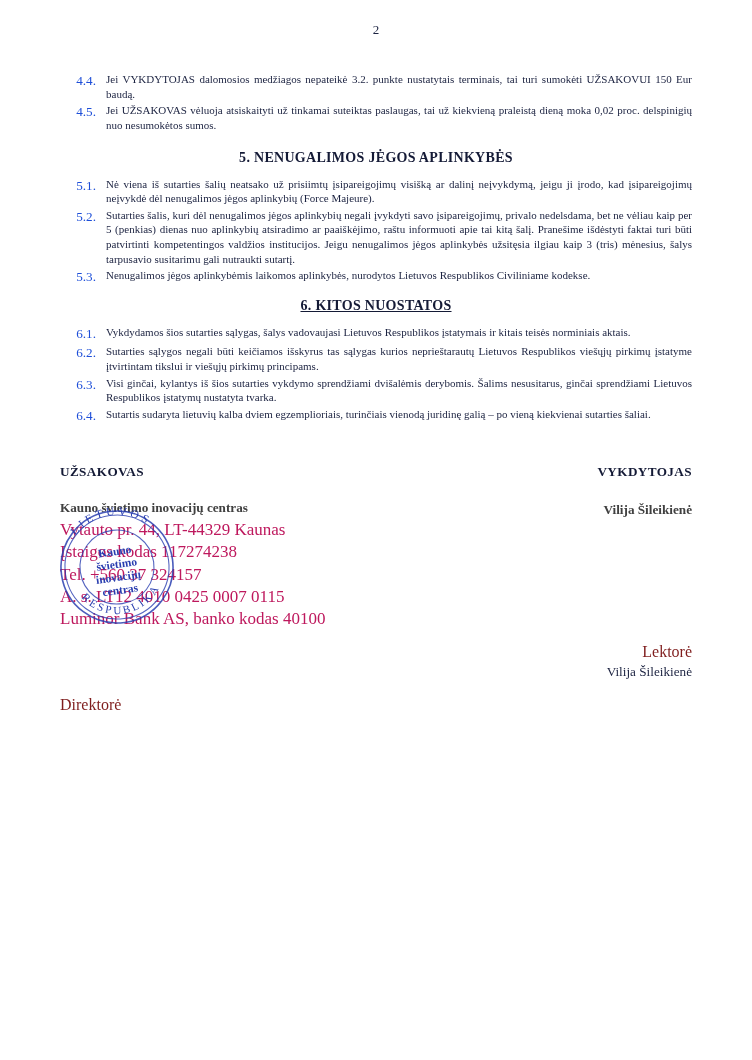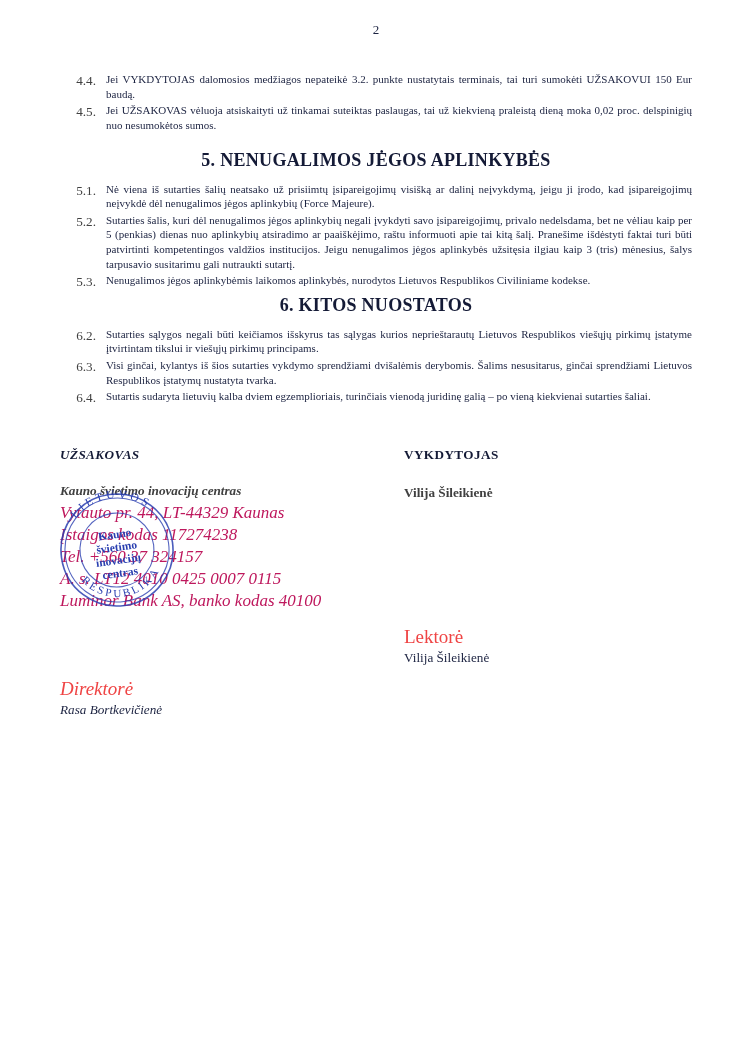--- a/index.html
+++ b/index.html
@@ -36,56 +36,56 @@
     align-items: flex-start;
     margin-bottom: 2px;
   }
   .clause .num {
     width: 46px;
     min-width: 46px;
     text-align: right;
     padding-right: 10px;
     font-size: 13.2px;
     line-height: 1.33;
-    color: #404040;
+    color: #1d4ed8;
     box-sizing: border-box;
   }
   .clause .body {
     flex: 1;
     font-size: 11px;
     line-height: 1.33;
     text-align: justify;
     color: #1b2240;
   }
 
   .section-heading {
     text-align: center;
     font-weight: bold;
-    font-size: 18px;
+    font-size: 14px;
     margin: 17px 0 11px 0;
     letter-spacing: 0.3px;
     color: #141a36;
   }
-  .section-heading.sp2 { margin-top: 4px; }
+  .section-heading.sp2 { margin-top: 12px; text-decoration: underline; }
 
   
   .sig-wrap {
     margin-top: 40px;
     position: relative;
   }
   .sig-cols {
     display: flex;
   }
   .sig-left {
     width: 330px;
-    font-style: italic;
   }
   .sig-right {
     flex: 1;
     padding-left: 14px;
+    text-align: right;
   }
   .party-role {
     font-weight: bold;
     font-size: 13.2px;
     letter-spacing: 0.4px;
     margin-bottom: 20px;
     color: #141a36;
   }
   .party-role.right-role {
     margin-bottom: 22px;
@@ -98,23 +98,23 @@
   }
   .party-line {
     font-size: 17px;
     line-height: 1.30;
     color: #be185d;
   }
   .spacer-lines {
     height: 64px;
   }
   .sign-title {
-    font-size: 19px;
+    font-size: 16px;
     line-height: 1.32;
-    color: #ef4444;
+    color: #7f1d1d;
   }
   .sign-name {
     font-size: 13.2px;
     line-height: 1.32;
     color: #1b2240;
   }
   .right-sign {
     margin-top: 0;
   }
 
@@ -155,20 +155,24 @@
     <div class="num">5.2.</div>
     <div class="body">Sutarties šalis, kuri dėl nenugalimos jėgos aplinkybių negali įvykdyti savo įsipareigojimų, privalo nedelsdama, bet ne vėliau kaip per 5 (penkias) dienas nuo aplinkybių atsiradimo ar paaiškėjimo, raštu informuoti apie tai kitą šalį. Pranešime išdėstyti faktai turi būti patvirtinti kompetentingos valdžios institucijos. Jeigu nenugalimos jėgos aplinkybės užsitęsia ilgiau kaip 3 (tris) mėnesius, šalys tarpusavio susitarimu gali nutraukti sutartį.</div>
   </div>
   <div class="clause">
     <div class="num">5.3.</div>
     <div class="body">Nenugalimos jėgos aplinkybėmis laikomos aplinkybės, nurodytos Lietuvos Respublikos Civiliniame kodekse.</div>
   </div>
 
   <div class="section-heading sp2">6.  KITOS NUOSTATOS</div>
 
+  <div class="clause">
+    <div class="num">6.1.</div>
+    <div class="body">Vykdydamos šios sutarties sąlygas, šalys vadovaujasi Lietuvos Respublikos įstatymais ir kitais teisės norminiais aktais.</div>
+  </div>
   <div class="clause">
     <div class="num">6.2.</div>
     <div class="body">Sutarties sąlygos negali būti keičiamos išskyrus tas sąlygas kurios neprieštarautų Lietuvos Respublikos viešųjų pirkimų įstatyme įtvirtintam tikslui ir viešųjų pirkimų principams.</div>
   </div>
   <div class="clause">
     <div class="num">6.3.</div>
     <div class="body">Visi ginčai, kylantys iš šios sutarties vykdymo sprendžiami dvišalėmis derybomis. Šalims nesusitarus, ginčai sprendžiami Lietuvos Respublikos įstatymų nustatyta tvarka.</div>
   </div>
   <div class="clause">
     <div class="num">6.4.</div>
@@ -208,21 +212,20 @@
       <div class="sig-left">
         <div class="party-role">UŽSAKOVAS</div>
         <div class="party-name">Kauno švietimo inovacijų centras</div>
         <div class="party-line">Vytauto pr. 44, LT-44329 Kaunas</div>
         <div class="party-line">Įstaigos kodas 117274238</div>
         <div class="party-line">Tel. +560 37 324157</div>
         <div class="party-line">A. s. LT12 4010 0425 0007 0115</div>
         <div class="party-line">Luminor Bank AS, banko kodas 40100</div>
         <div class="spacer-lines"></div>
         <div class="sign-title">Direktorė</div>
-        <div class="sign-name">Rasa Bortkevičienė</div>
       </div>
 
       <div class="sig-right">
         <div class="party-role right-role">VYKDYTOJAS</div>
         <div class="party-name">Vilija Šileikienė</div>
         <div class="spacer-lines" style="height:120px"></div>
         <div class="sign-title right-sign">Lektorė</div>
         <div class="sign-name">Vilija Šileikienė</div>
       </div>
     </div>

